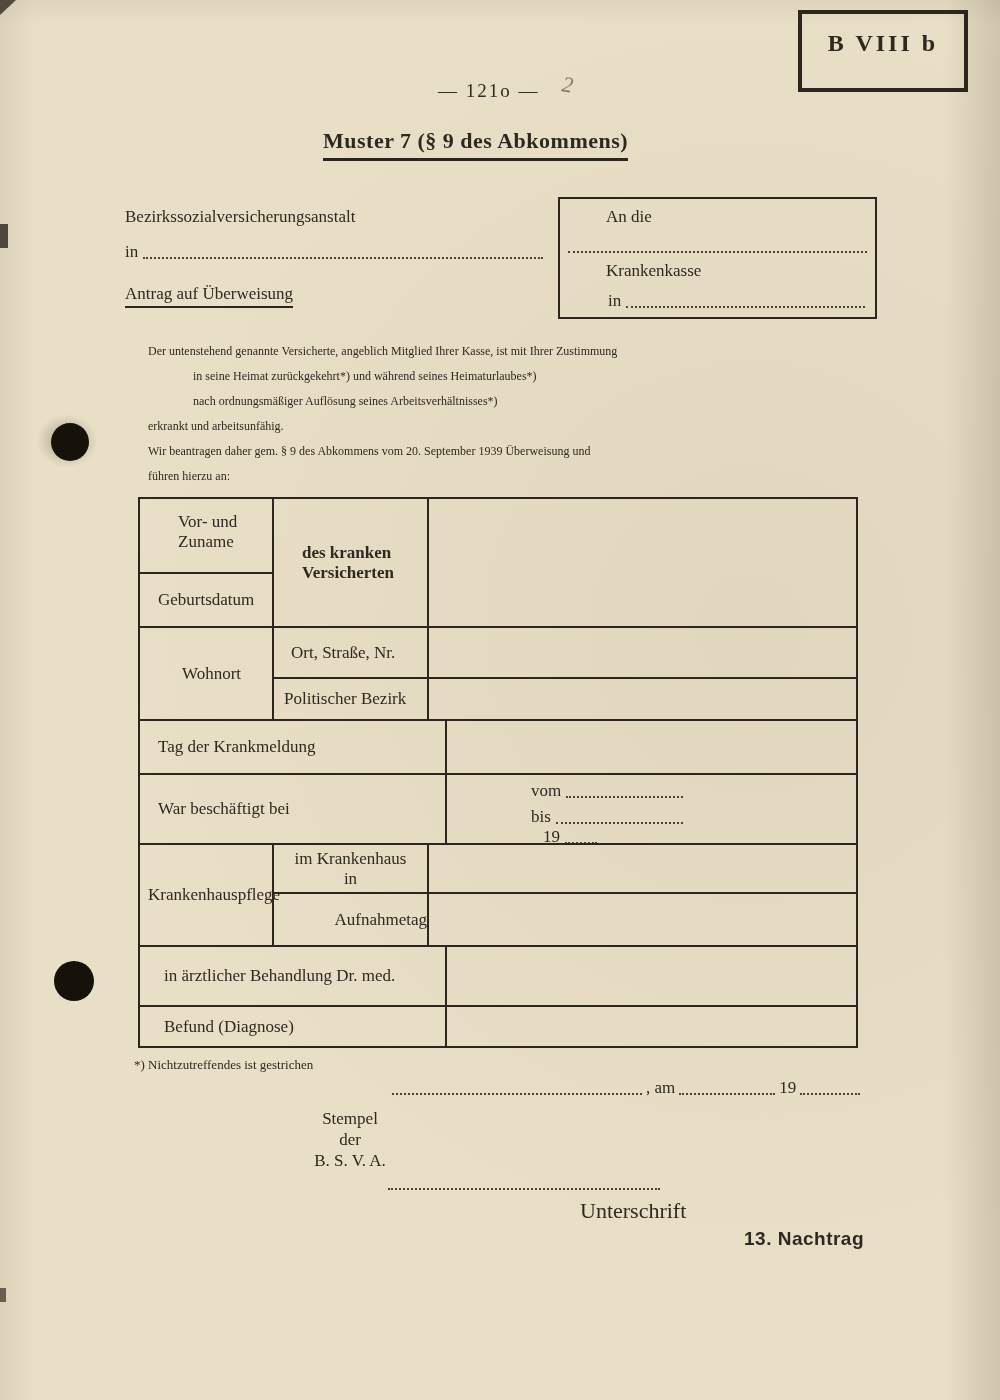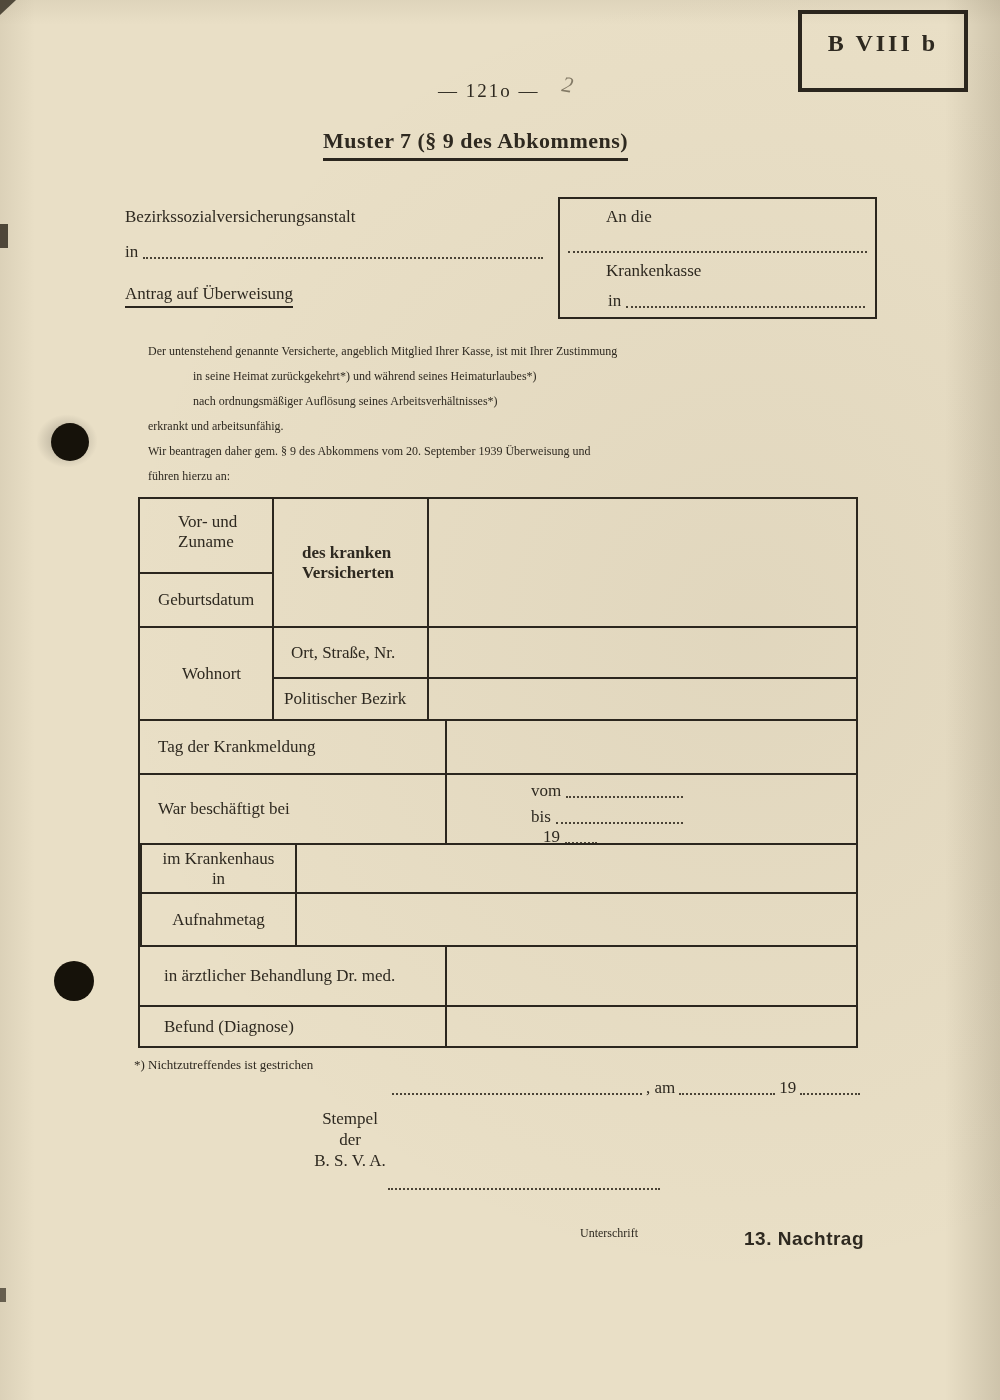--- a/index.html
+++ b/index.html
@@ -71,37 +71,37 @@
   .stack { flex-direction:column; align-items:stretch; display:flex; padding:0 !important; }
   .cell { box-sizing:border-box; display:flex; align-items:center; }
   .name-cell { height:75px; border-bottom:2px solid #2b261e; align-items:flex-start; padding:13px 10px 0 38px; }
   .birth-cell { flex:1; padding-left:18px; }
   .mid-insured { padding-left:28px;font-weight:bold; }
   .pre { white-space:pre-line; }
   .wohnort-cell { padding-left:42px; }
   .sub-a2 { height:51px; border-bottom:2px solid #2b261e; padding-left:17px; }
   .sub-b2 { flex:1; padding-left:10px; }
   .sub-a5 { height:49px; border-bottom:2px solid #2b261e; justify-content:center; text-align:center; }
-  .sub-b5 { flex:1; justify-content:center; text-align:center; }
+  .sub-b5 { flex:1; justify-content:flex-end; text-align:center; }
   .pad18 { padding-left:18px; }
   .pad24 { padding-left:24px; }
   .care-cell { padding-left:8px; }
   .vombis { display:flex; align-items:flex-start; padding:0 10px 0 84px; height:100%; box-sizing:border-box;flex-direction:column; }
   .vb-left { width:152px; }
   .vb-left .fill-line { height:26px; }
   .vb-right { width:54px; margin-left:12px; }
 
   
   .footnote { left:134px; top:1057px; font-size:13px; }
   .am-line { left:388px; top:1078px; width:476px; display:flex; align-items:flex-end; font-size:17px; }
   .am-line .dots { border-bottom:2px dotted #4a4336; height:0; margin:0 4px 3px 4px; }
   .d1 { width:250px; } .d2 { width:96px; } .d3 { flex:1; }
   .stamp { left:298px; top:1108px; width:104px; text-align:center; font-size:17px; line-height:21px; }
   .sig-line { left:388px; top:1166px; width:272px; height:22px; border-bottom:2px dotted #4a4336; }
-  .sig-label { left:580px; top:1226px; font-size:12px; }
+  .sig-label { left:580px; top:1198px; font-size:22px; }
   .supplement { left:744px; top:1228px; font-size:19px; font-weight:bold; font-family:"Liberation Sans","DejaVu Sans",sans-serif; letter-spacing:0.5px; }
 
   
   .smudge1 { left:36px; top:414px; width:62px; height:54px; border-radius:50%;
              background:radial-gradient(ellipse, rgba(110,104,92,0.55), rgba(110,104,92,0) 70%); }
   .hole-1 { left:51px; top:423px; width:38px; height:38px; background:#16120a; border-radius:50%; }
   .hole-2 { left:54px; top:961px; width:40px; height:40px; background:#16120a; border-radius:50%; }
   .edge-mark-1 { left:0; top:224px; width:8px; height:24px; background:#352e22; opacity:0.85; }
   .edge-mark-2 { left:0; top:1288px; width:6px; height:14px; background:#352e22; opacity:0.7; }
   .corner-mark { left:0; top:0; width:16px; height:15px; background:#3a3326;
@@ -213,20 +213,23 @@
           </div>
           <div class="vb-right fill-line">
             <span>19</span>
             <span class="dots"></span>
           </div>
         </div>
       </div>
     </div>
 
     <div class="t-row rg5">
+      <div class="col-left care-cell">
+        <span>Krankenhauspflege</span>
+      </div>
       <div class="col-mid stack">
         <div class="cell sub-a5">
           <span class="pre">im Krankenhaus
 in</span>
         </div>
         <div class="cell sub-b5">
           <span>Aufnahmetag</span>
         </div>
       </div>
       <div class="col-right stack">

